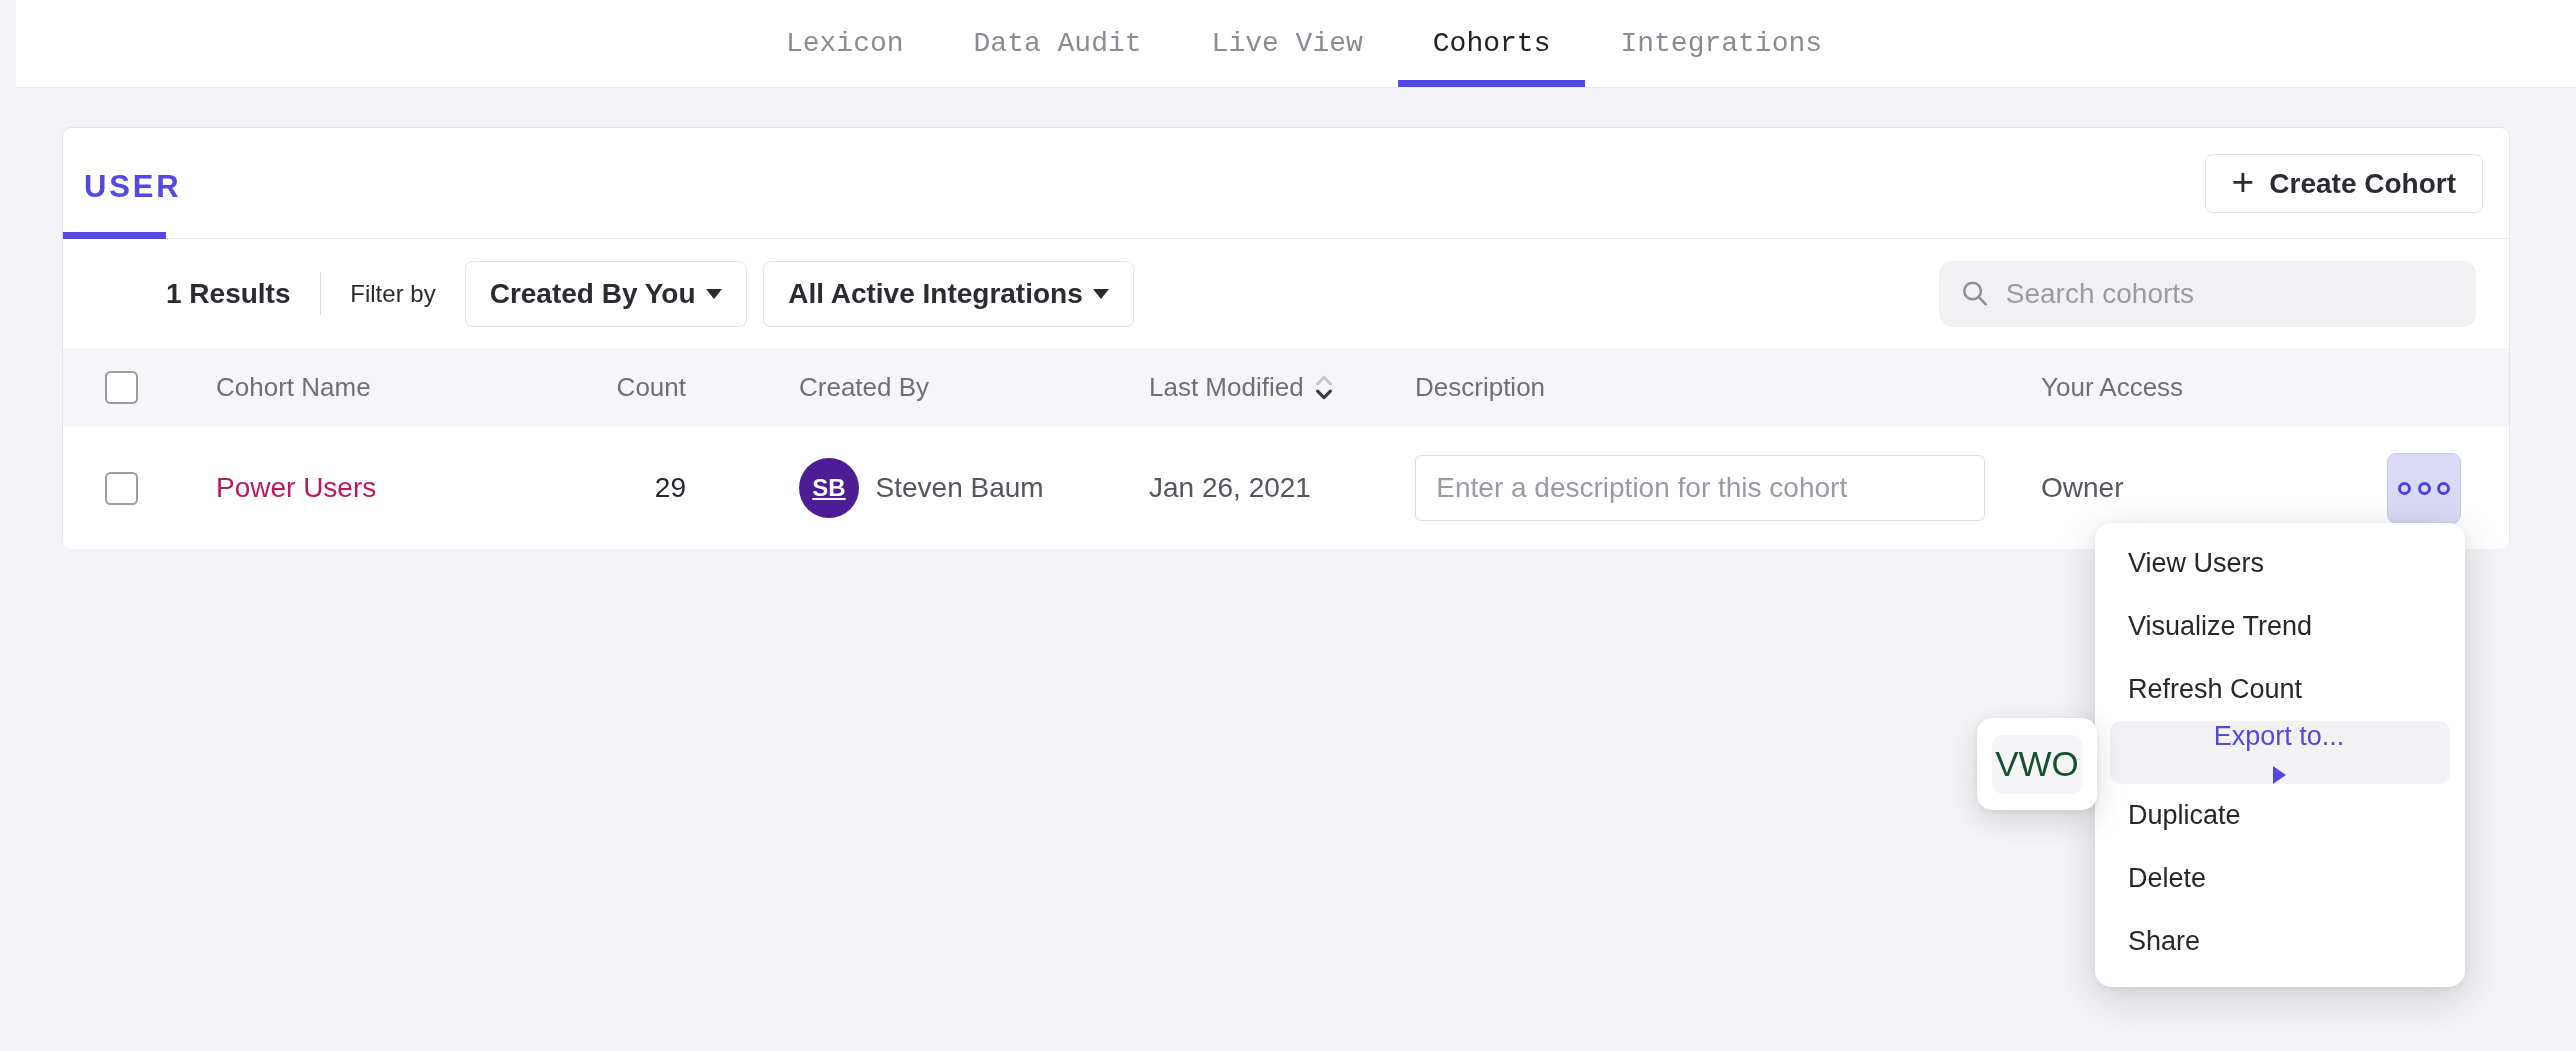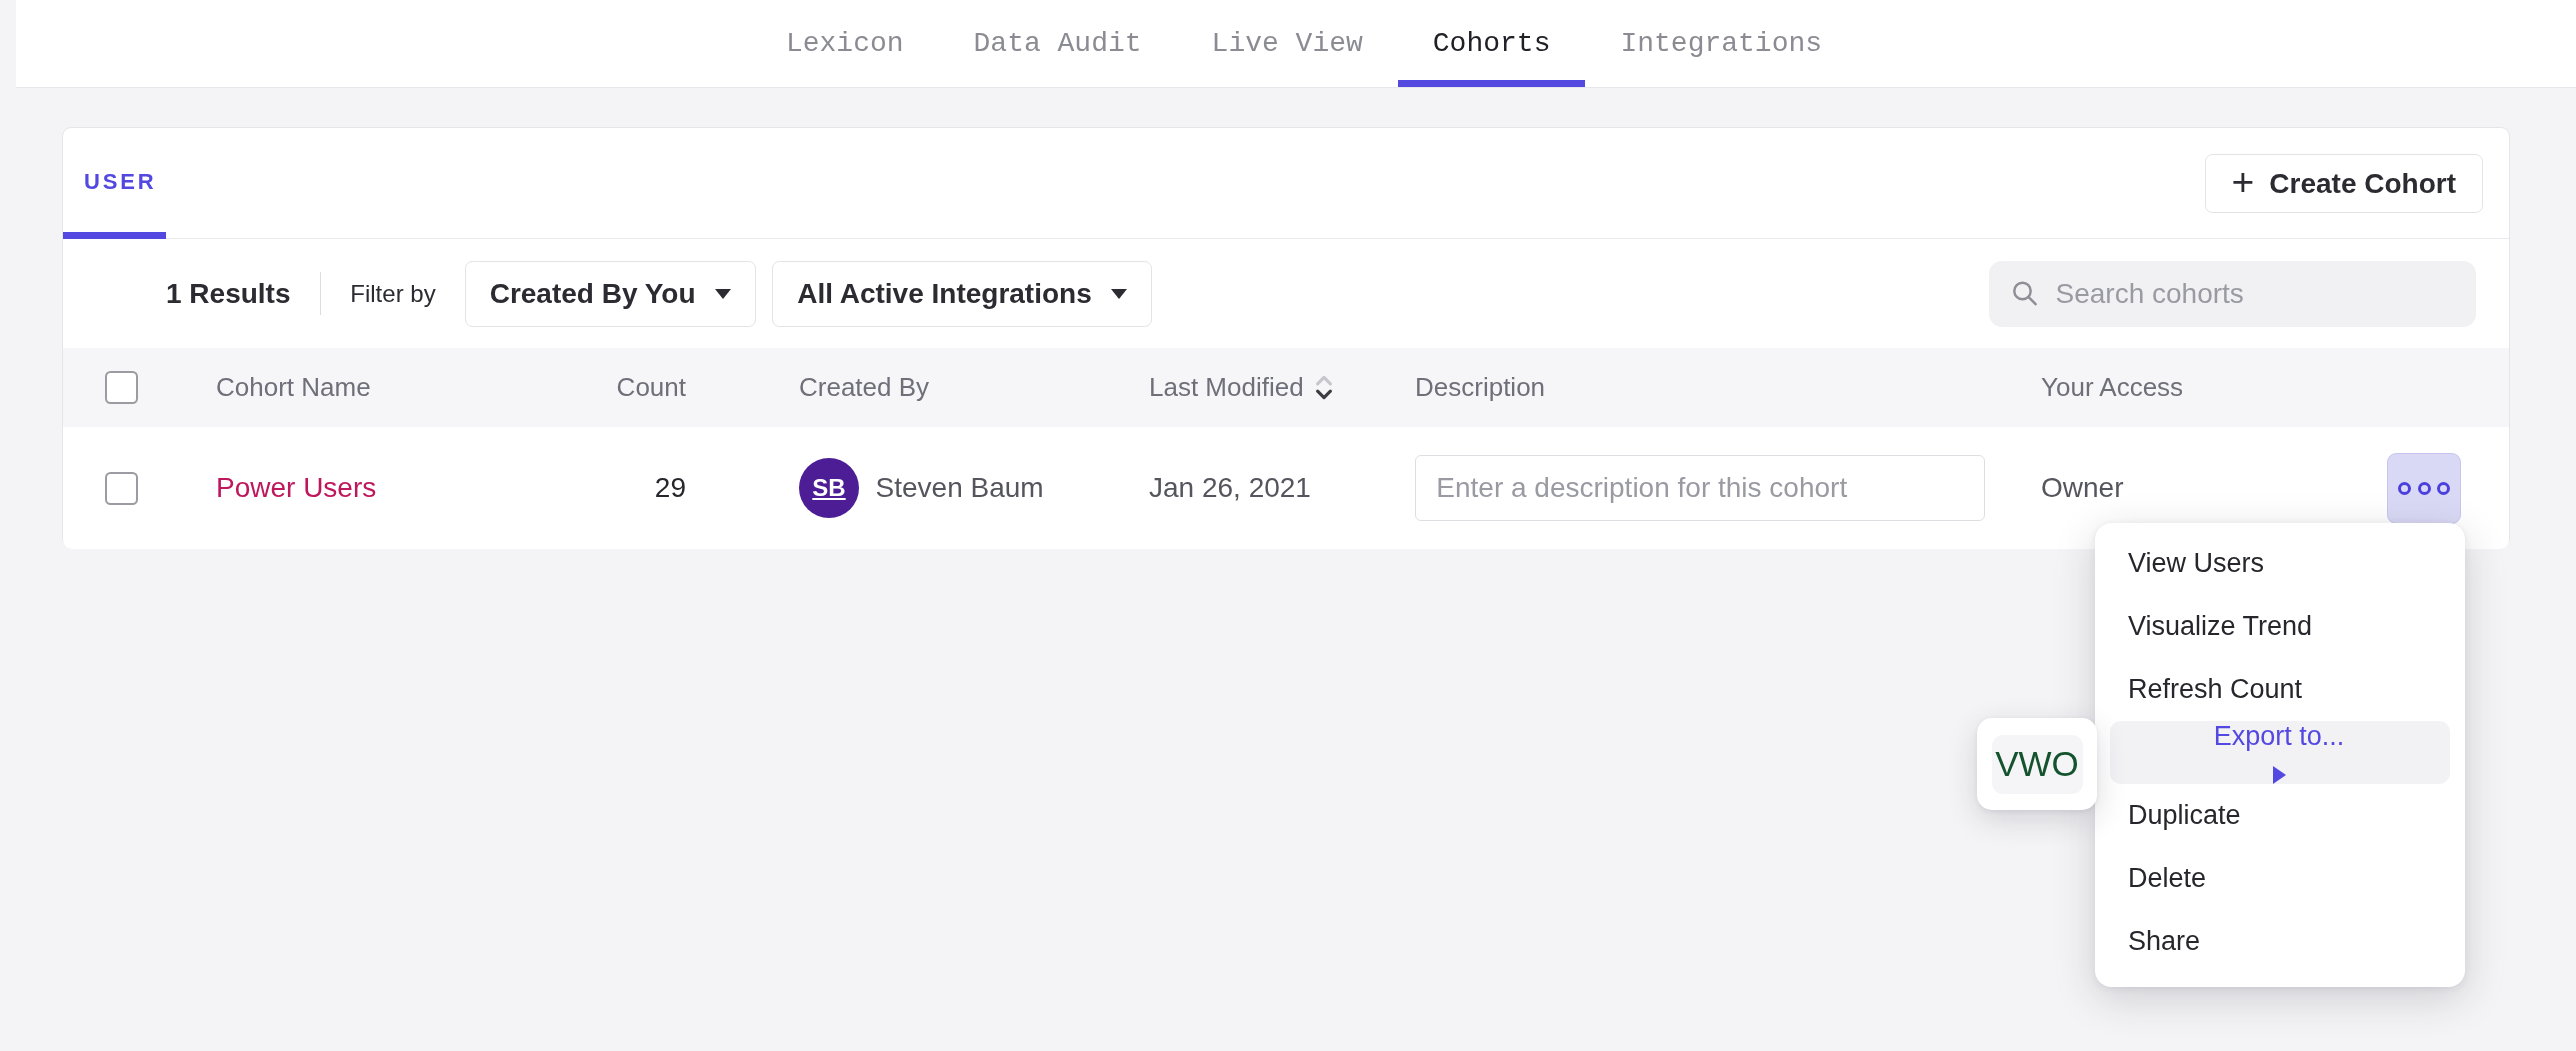--- a/index.html
+++ b/index.html
@@ -31,21 +31,21 @@
   
   .card {
     position: absolute; left: 62px; top: 127px; width: 2448px; height: 420px;
     background: #ffffff; border: 0.9px solid #e5e5e9; border-radius: 9.2px;
   }
   .card-header {
     position: relative; height: 111px; border-bottom: 0.9px solid #eaeaee;
   }
   .user-tab {
     position: absolute; left: 21px; top: 41px;
-    font-size: 22px; font-weight: 700; letter-spacing: 2.8px; color: #5348e0;
+    font-size: 31px; font-weight: 700; letter-spacing: 2.8px; color: #5348e0;
     cursor: pointer;
   }
   .user-tab-underline {
     position: absolute; left: 0; bottom: -0.9px; width: 103px; height: 6.5px;
     background: #5348e0;
   }
   .create-btn {
     position: absolute; right: 26px; top: 26px; height: 59px;
     display: flex; align-items: center; gap: 15px; padding: 0 26px;
     background: #ffffff; border: 1.8px solid #e3e3e7; border-radius: 7.4px;
@@ -55,31 +55,31 @@
   .create-btn .lbl { font-size: 28px; font-weight: 600; color: #2b2b31; }
 
   
   .filter-row {
     height: 109px; display: flex; align-items: center; padding-left: 103px;
   }
   .results { font-size: 28px; font-weight: 600; color: #2b2b31; }
   .vdiv { width: 1.8px; height: 43px; background: #dcdce0; margin: 0 29px; }
   .filter-by { font-size: 24px; font-weight: 500; color: #2b2b31; margin-right: 29px; }
   .drop-btn {
-    height: 66px; display: flex; align-items: center; gap: 19px; padding: 0 24px;
+    height: 66px; display: flex; align-items: center; gap: 10px; padding: 0 24px;
     background: #ffffff; border: 1.8px solid #e3e3e7; border-radius: 7.4px;
     font-size: 28px; font-weight: 600; color: #2b2b31; cursor: pointer; margin-right: 16.6px;
   }
   .caret-down {
     width: 0; height: 0;
     border-left: 8.3px solid transparent; border-right: 8.3px solid transparent;
     border-top: 10.2px solid #2b2b31;
   }
   .search-box {
-    margin-left: auto; margin-right: 33px; width: 487px; height: 66px;
+    margin-left: auto; margin-right: 33px; width: 537px; height: 66px;
     background: #f1f1f3; border-radius: 13px;
     display: flex; align-items: center; padding: 0 22px; gap: 16.6px;
   }
   .search-box input {
     border: none; outline: none; background: transparent;
     font-size: 28px; color: #45454c; width: 100%;
     font-family: "Liberation Sans", sans-serif;
   }
   .search-box input::placeholder { color: #9a9aa2; }
 

